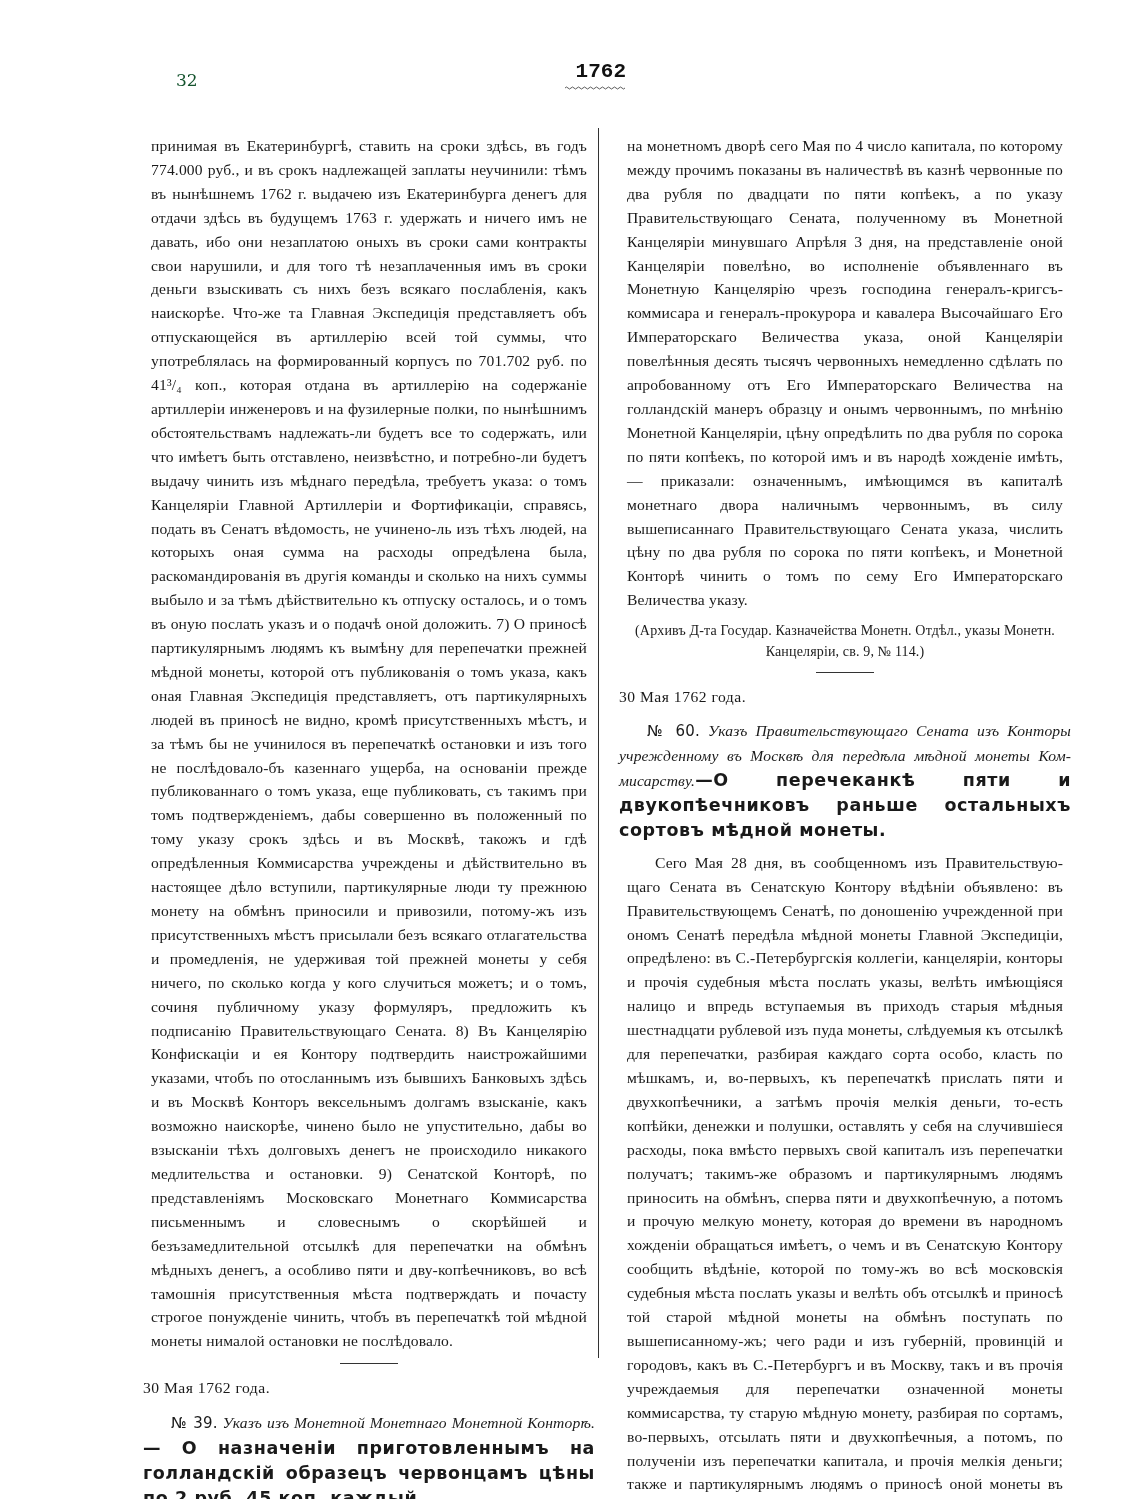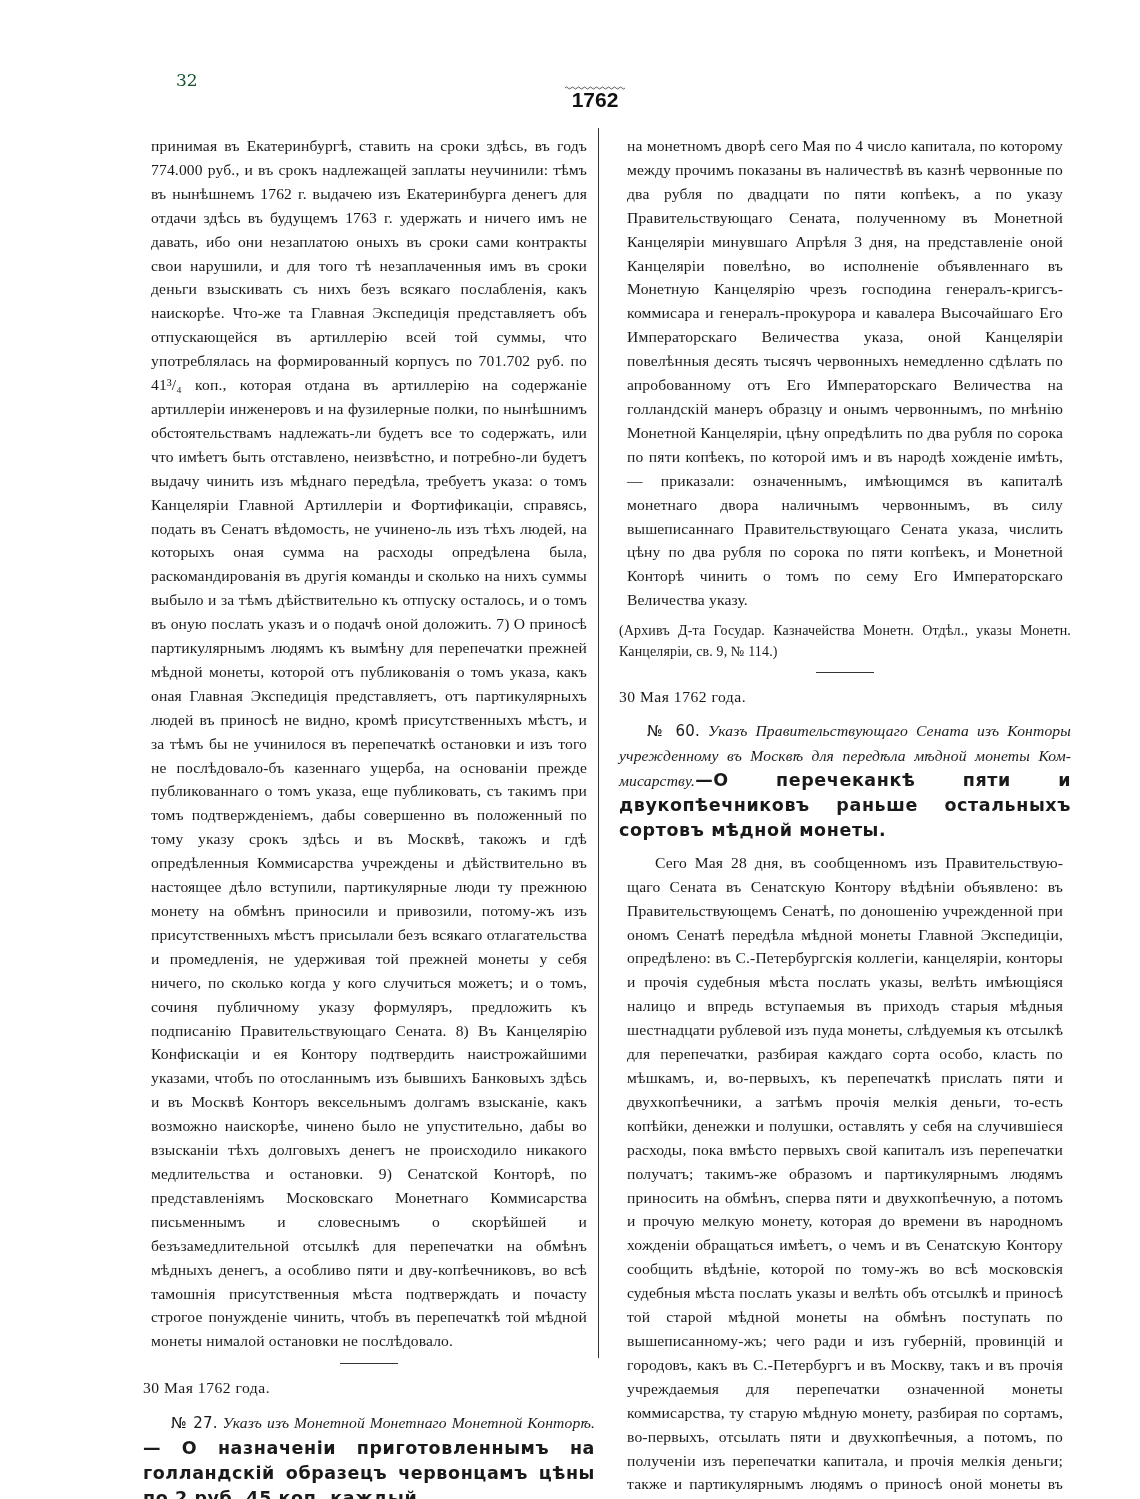--- a/index.html
+++ b/index.html
@@ -6,42 +6,42 @@
   body {
     width: 1140px; height: 1499px; position: relative; overflow: hidden;
     font-family: "DejaVu Serif", "Liberation Serif", serif;
     color: #1a1a1a;
   }
   .page-number {
     position: absolute; left: 152px; top: 70px;
     font-size: 17px; font-family: "DejaVu Serif", serif; color: #14532d; margin-left: 24px;
   }
   .page-year {
-    position: absolute; left: 564px; top: 60px; width: 62px; text-align: center;
-    font-size: 21px; font-weight: bold; font-family: Liberation Sans, sans-serif; color: #111; margin-top: 28px;
+    position: absolute; left: 564px; top: 60px; width: 62px; text-align: right;
+    font-size: 21px; font-weight: bold; font-family: Liberation Mono, monospace; color: #111;
   }
   .year-underline {
     position: absolute; left: 565px; top: 86px; width: 60px; height: 4px;
   }
   .column {
     position: absolute; top: 126px; width: 452px;
     font-family: "Liberation Serif", serif;
     font-size: 15.6px; line-height: 23.9px;
     text-align: justify; hyphens: manual;
     letter-spacing: 0.15px;
   }
   .col-left { left: 143px; }
   .col-right { left: 619px; }
   .divider {
     position: absolute; left: 598px; top: 128px; width: 1px; height: 1230px;
     background: #333;
   }
   .para { margin: 8px; text-indent: 0; font-family: Liberation Serif, serif; }
   .para.indent { text-indent: 28px; }
-  .citation { font-size: 14px; line-height: 21px; margin: 4px 0 0 0; }
+  .citation { text-align: center; font-size: 14px; line-height: 21px; margin: 4px 0 0 0; }
   .rule {
     width: 58px; height: 1px; background: #333; margin: 10px auto 12px auto;
   }
   .date-heading { margin: 4px 0 10px 0; letter-spacing: 0.5px; }
   .decree-head { margin: 0 0 8px 0; text-indent: 28px; }
   .decree-head .num { font-family: "DejaVu Sans", sans-serif; font-size: 15px; }
   .decree-head .kind { font-style: italic; }
   .decree-head .title {
     font-family: "DejaVu Sans", sans-serif; font-weight: bold;
     font-size: 17.5px; letter-spacing: 0.6px; line-height: 25px;
@@ -59,21 +59,21 @@
   <path d="M0 2 Q1.5 0 3 2 T6 2 T9 2 T12 2 T15 2 T18 2 T21 2 T24 2 T27 2 T30 2 T33 2 T36 2 T39 2 T42 2 T45 2 T48 2 T51 2 T54 2 T57 2 T60 2" fill="none" stroke="#333" stroke-width="0.8"></path>
 </svg>
 
 <div class="divider"></div>
 
 <div class="column col-left">
   <p class="para">принимая въ Екатеринбургѣ, ставить на сроки здѣсь, въ годъ 774.000 руб., и въ срокъ надлежащей заплаты неучинили: тѣмъ въ нынѣшнемъ 1762 г. выдачею изъ Екатеринбурга денегъ для отдачи здѣсь въ будущемъ 1763 г. удержать и ничего имъ не давать, ибо они незаплатою оныхъ въ сроки сами контракты свои нарушили, и для того тѣ незаплаченныя имъ въ сроки деньги взыскивать съ нихъ безъ всякаго по­слабленія, какъ наискорѣе. Что-же та Главная Экспедиція представляетъ объ отпускающейся въ артиллерію всей той суммы, что употреблялась на формированный корпусъ по 701.702 руб. по 41³/₄ коп., которая отдана въ артиллерію на содержаніе артиллеріи инженеровъ и на фузилерные полки, по нынѣшнимъ обстоятельствамъ надлежать-ли будетъ все то содержать, или что имѣетъ быть отставлено, неиз­вѣстно, и потребно-ли будетъ выдачу чинить изъ мѣднаго передѣла, требуетъ указа: о томъ Канцеляріи Главной Артил­леріи и Фортификаціи, справясь, подать въ Сенатъ вѣдо­мость, не учинено-ль изъ тѣхъ людей, на которыхъ оная сумма на расходы опредѣлена была, раскомандированія въ другія команды и сколько на нихъ суммы выбыло и за тѣмъ дѣйствительно къ отпуску осталось, и о томъ въ оную послать указъ и о подачѣ оной доложить. 7) О приносѣ партикулярнымъ людямъ къ вымѣну для перепечатки прежней мѣдной монеты, которой отъ публикованія о томъ указа, какъ оная Главная Экспедиція представляетъ, отъ партику­лярныхъ людей въ приносѣ не видно, кромѣ присутственныхъ мѣстъ, и за тѣмъ бы не учинилося въ перепечаткѣ остановки и изъ того не послѣдовало-бъ казеннаго ущерба, на основа­ніи прежде публикованнаго о томъ указа, еще публиковать, съ такимъ при томъ подтвержденіемъ, дабы совершенно въ положенный по тому указу срокъ здѣсь и въ Москвѣ, такожъ и гдѣ опредѣленныя Коммисарства учреждены и дѣйстви­тельно въ настоящее дѣло вступили, партикулярные люди ту прежнюю монету на обмѣнъ приносили и привозили, потому-жъ изъ присутственныхъ мѣстъ присылали безъ вся­каго отлагательства и промедленія, не удерживая той прежней монеты у себя ничего, по сколько когда у кого случиться можетъ; и о томъ, сочиня публичному указу формуляръ, предложить къ подписанію Правительствующаго Сената. 8) Въ Канцелярію Конфискаціи и ея Контору подтвердить наистрожайшими указами, чтобъ по отосланнымъ изъ быв­шихъ Банковыхъ здѣсь и въ Москвѣ Конторъ вексельнымъ долгамъ взысканіе, какъ возможно наискорѣе, чинено было не упустительно, дабы во взысканіи тѣхъ долговыхъ денегъ не происходило никакого медлительства и остановки. 9) Се­натской Конторѣ, по представленіямъ Московскаго Монетнаго Коммисарства письменнымъ и словеснымъ о скорѣйшей и безъзамедлительной отсылкѣ для перепечатки на обмѣнъ мѣдныхъ денегъ, а особливо пяти и дву-копѣечниковъ, во всѣ тамошнія присутственныя мѣста подтверждать и почасту строгое понужденіе чинить, чтобъ въ перепечаткѣ той мѣд­ной монеты нималой остановки не послѣдовало.</p>
   <div class="rule"></div>
   <div class="date-heading">30 Мая 1762 года.</div>
   <p class="decree-head">
-    <span class="num">№ 27.</span>
+    <span class="num">№ 39.</span>
     <span class="kind">Указъ изъ Монетной Монетнаго Монетной Конторѣ.</span><span class="title"> — </span><span class="title">О назначеніи приготовленнымъ на голландскій образецъ червонцамъ цѣны по 2 руб. 45 коп. каждый.</span>
   </p>
 
 </div>
 
 <div class="column col-right">
   <p class="para">на монетномъ дворѣ сего Мая по 4 число капитала, по которому между прочимъ показаны въ наличествѣ въ казнѣ червонные по два рубля по двадцати по пяти копѣекъ, а по указу Правительствующаго Сената, полученному въ Мо­нетной Канцеляріи минувшаго Апрѣля 3 дня, на представ­леніе оной Канцеляріи повелѣно, во исполненіе объявлен­наго въ Монетную Канцелярію чрезъ господина генералъ-кригсъ-коммисара и генералъ-прокурора и кавалера Высо­чайшаго Его Императорскаго Величества указа, оной Кан­целяріи повелѣнныя десять тысячъ червонныхъ немедленно сдѣлать по апробованному отъ Его Императорскаго Величе­ства на голландскій манеръ образцу и онымъ червоннымъ, по мнѣнію Монетной Канцеляріи, цѣну опредѣлить по два рубля по сорока по пяти копѣекъ, по которой имъ и въ народѣ хожденіе имѣть, — приказали: означеннымъ, имѣю­щимся въ капиталѣ монетнаго двора наличнымъ червоннымъ, въ силу вышеписаннаго Правительствующаго Сената указа, числить цѣну по два рубля по сорока по пяти копѣекъ, и Монетной Конторѣ чинить о томъ по сему Его Император­скаго Величества указу.</p>
   <p class="citation">(Архивъ Д-та Государ. Казначейства Монетн. Отдѣл., указы Монетн. Канцеляріи, св. 9, № 114.)</p>
   <div class="rule"></div>
   <div class="date-heading">30 Мая 1762 года.</div>

